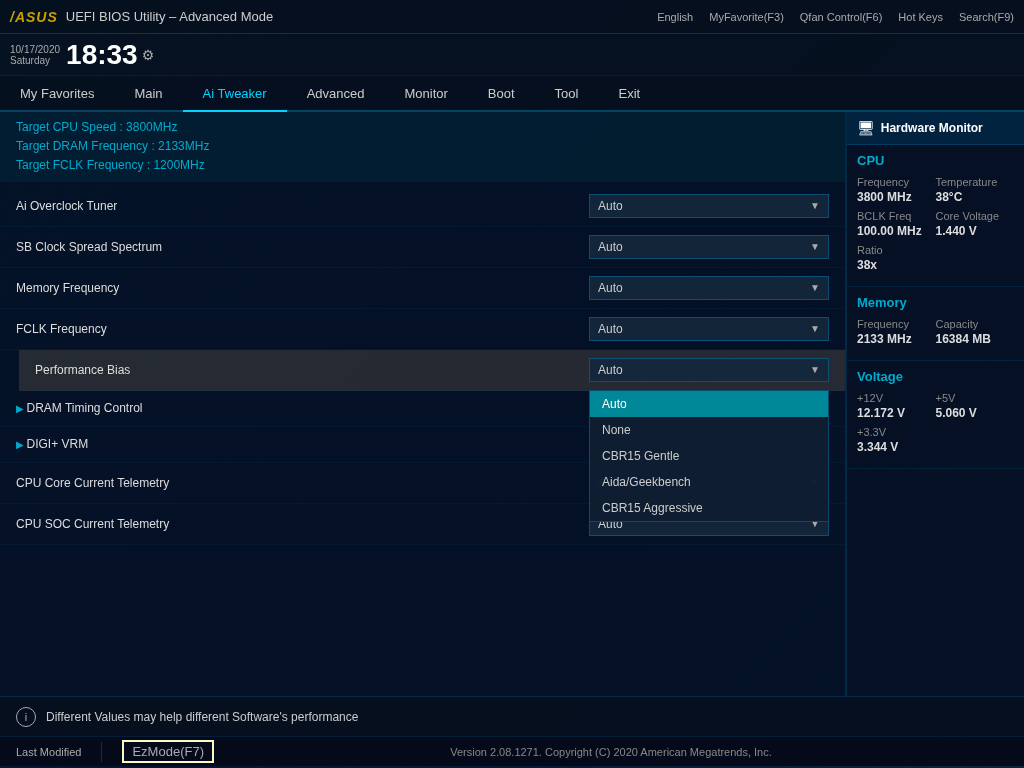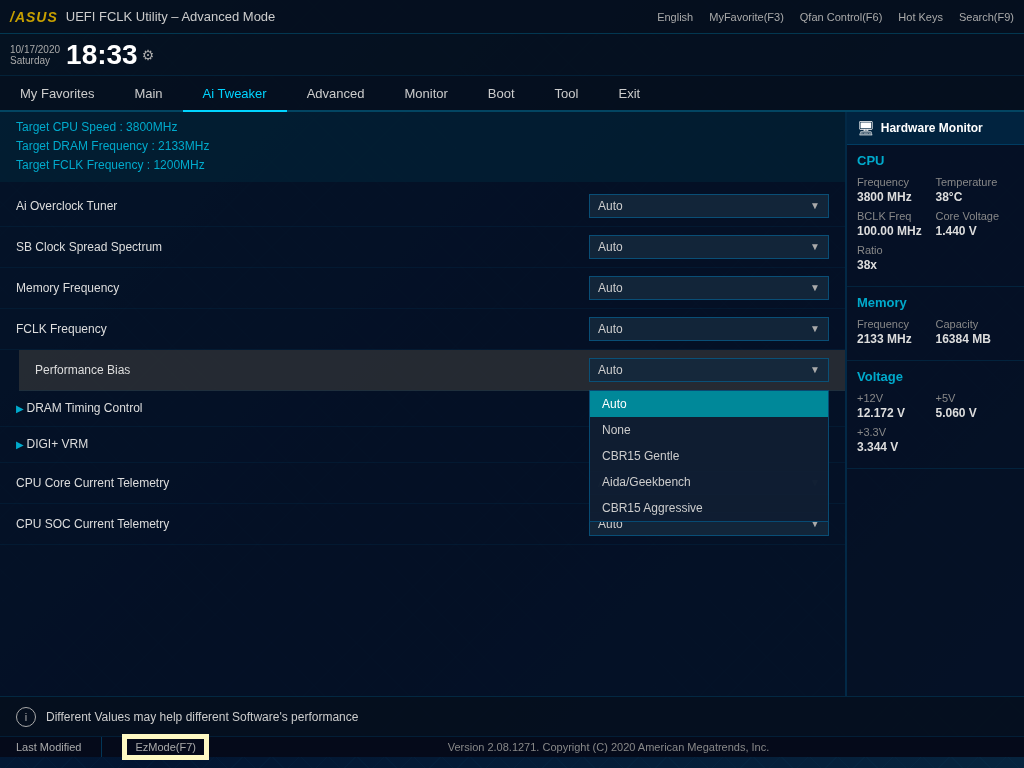--- a/index.html
+++ b/index.html
@@ -289,21 +289,21 @@
 
     
     .footer {
       position: relative;
       z-index: 10;
       background: rgba(5,10,25,0.98);
       display: flex;
       align-items: center;
       justify-content: space-between;
       padding: 0 16px;
-      height: 21px;
+      height: 30px;
       border-top: 1px solid rgba(0,80,120,0.3);
     }
     .footer-left {
       display: flex;
       align-items: center;
       gap: 20px;
     }
     .footer-btn {
       color: #aaa;
       font-size: 11px;
@@ -316,43 +316,43 @@
       color: #888;
       font-size: 11px;
     }
     .footer-right {
       display: flex;
       align-items: center;
       gap: 16px;
     }
     .ez-mode-btn {
       color: #aaa;
-      font-size: 11px;
+      font-size: 13px;
       cursor: pointer;
-      border: 5px solid #fef9c3;
+      border: 2px solid #fef9c3;
       padding: 2px 8px;
       text-align: right;
     }
 
     .divider-line {
       width: 1px;
       height: 20px;
       background: rgba(0,120,180,0.4);
     }
   </style>
 </head>
 <body>
 
 <div class="bg-overlay"></div>
 <div class="bg-lines"></div>
 
 <div class="header">
   <div class="logo-area">
     <span class="asus-logo">/ASUS</span>
-    <span class="title-text">UEFI FCLK Utility – Advanced Mode</span>
+    <span class="title-text">UEFI BIOS Utility – Advanced Mode</span>
   </div>
   <div class="header-right">
     <span class="header-btn">English</span>
     <span class="header-btn">MyFavorite(F3)</span>
     <span class="header-btn">Qfan Control(F6)</span>
     <span class="header-btn">Hot Keys</span>
     <span class="header-btn">Search(F9)</span>
   </div>
 </div>
 

